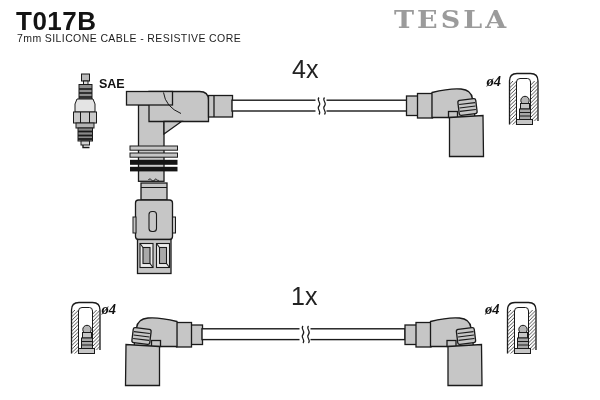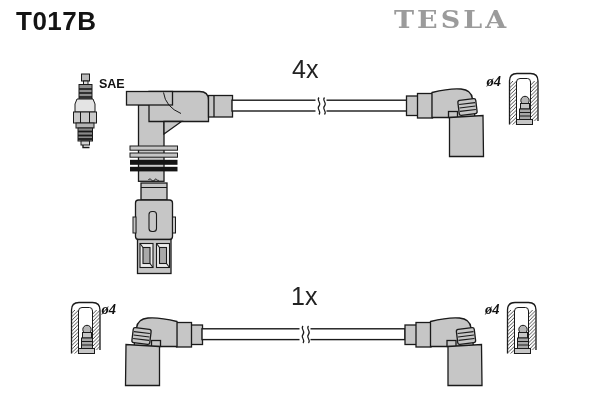--- a/index.html
+++ b/index.html
@@ -16,20 +16,21 @@
   .qty{font-size:25px;fill:#222;}
   .dia{font-family:"Liberation Serif",serif;font-style:italic;font-weight:bold;font-size:14.5px;fill:#111;}
   .sae{font-size:12.5px;font-weight:bold;fill:#111;}
 </style>
 </head>
 <body>
 
 <div id="stage">
 
   <div class="part-number">T017B</div>
+  <div class="subtitle">7mm SILICONE CABLE - RESISTIVE CORE</div>
   <div class="brand">TESLA</div>
 
   <svg width="600" height="400" viewBox="0 0 600 400">
     <defs>
       <pattern id="hatch" patternUnits="userSpaceOnUse" width="3.6" height="3.6">
         <path d="M0,3.6 L3.6,0" stroke="#3a3a3a" stroke-width="0.9" fill="none"></path>
       </pattern>
 
       <g id="boot" stroke="#1a1a1a" stroke-width="1.3" fill="#c6c6c6">
         <rect x="406.5" y="96" width="13" height="19.5"></rect>

